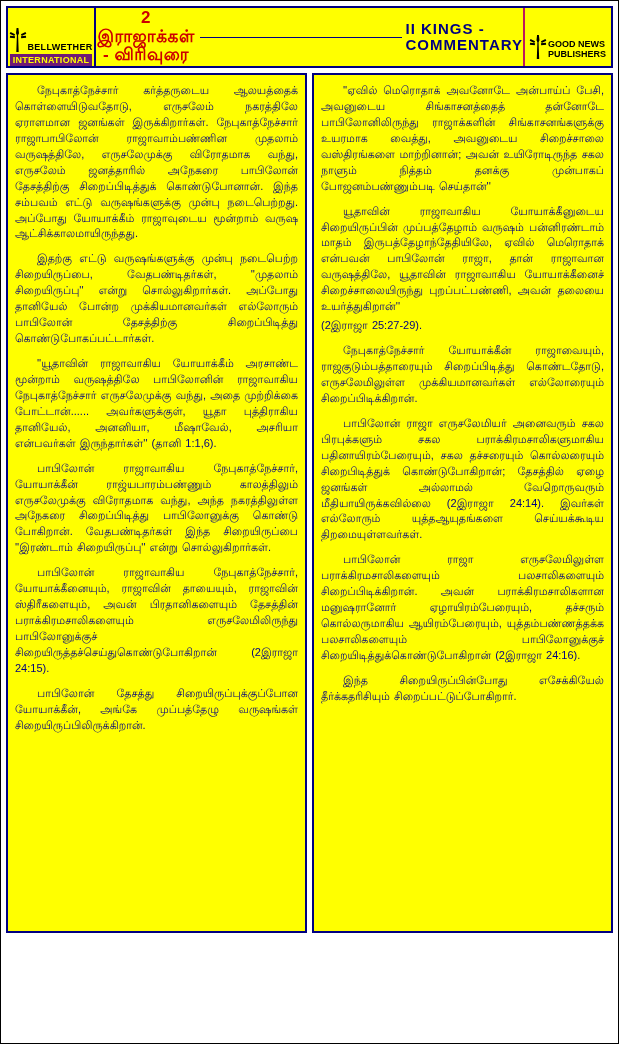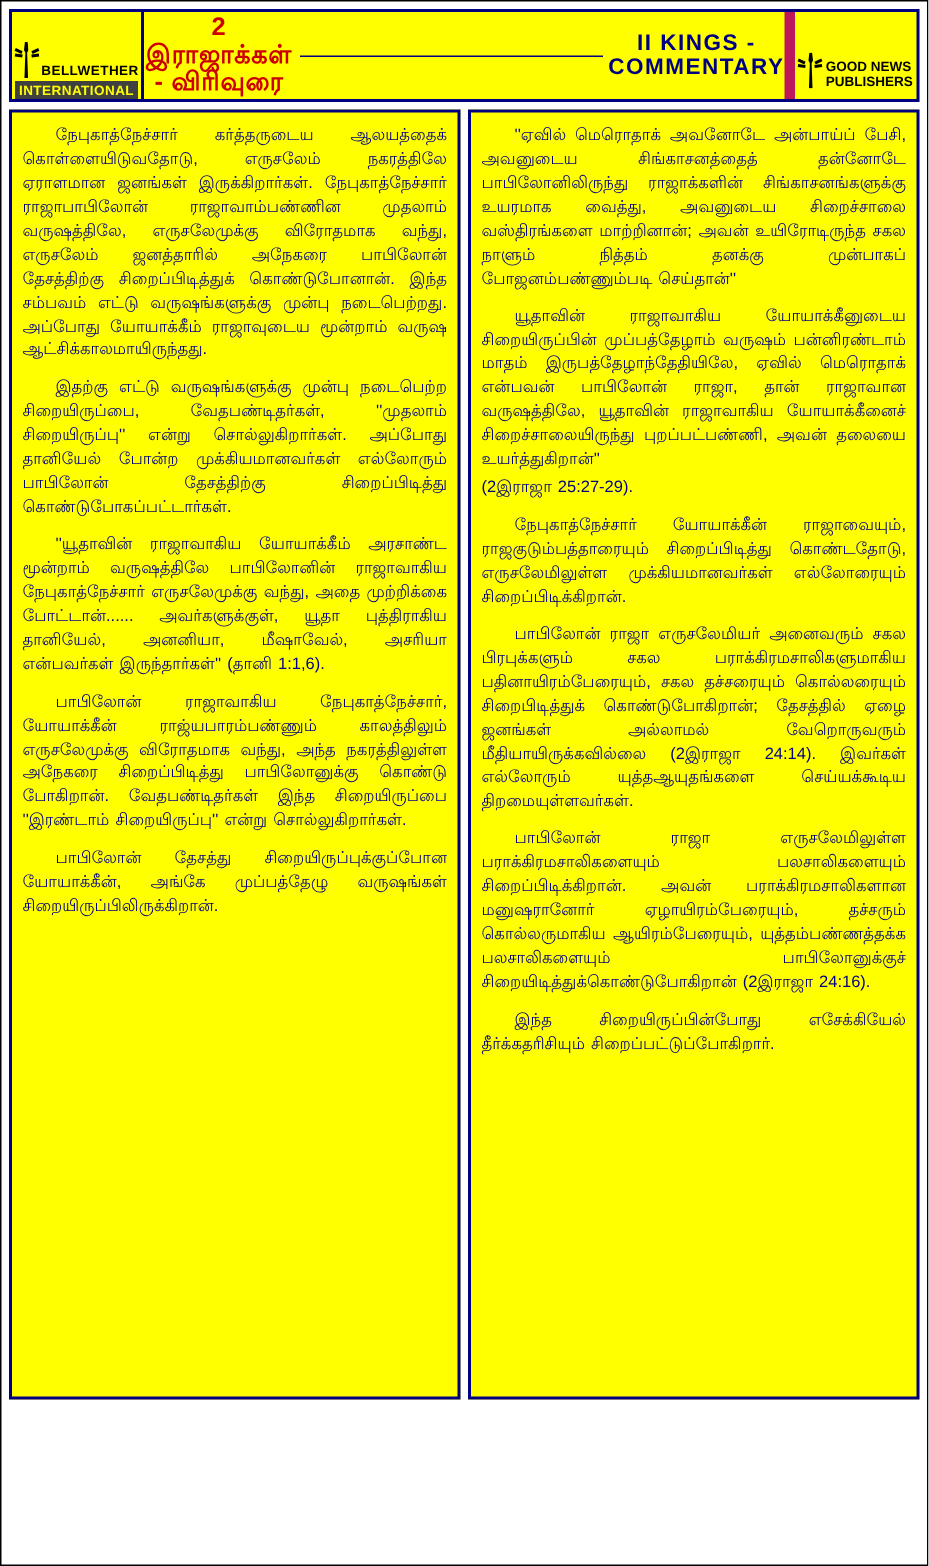--- a/index.html
+++ b/index.html
@@ -36,21 +36,21 @@
     border-right: 2px solid #000080;
     display: flex;
     flex-direction: column;
     align-items: center;
     justify-content: center;
     box-sizing: border-box;
     padding: 2px;
   }
   .logo-box.right {
     border-right: none;
-    border-left: 7px solid #be185d;
+    border-left: 2px solid #be185d;
   }
   .logo-row {
     display: flex;
     align-items: flex-end;
     justify-content: center;
     width: 100%;
     gap: 2px;
     margin-top: 20px;
   }
   .logo-mark {
@@ -91,21 +91,21 @@
     font-weight: bold;
     letter-spacing: 0.3px;
     color: #000000;
     white-space: nowrap;
   }
   .logo-word-bottom {
     font-size: 9px;
     font-weight: bold;
     letter-spacing: 0.3px;
     color: #ffff00;
-    background: #404040;
+    background: #701a75;
     padding: 1px 3px;
     white-space: nowrap;
     margin-top: 2px;
     display: inline-block;
   }
   .logo-right-text {
     display: flex;
     flex-direction: column;
     line-height: 1.05;
   }
@@ -130,21 +130,20 @@
     letter-spacing: 0.5px;
     line-height: 1.1;
     text-align: center;
   }
   .title-en {
     color: #000080;
     font-size: 15px;
     font-weight: bold;
     letter-spacing: 1px;
     line-height: 1.1;
-    text-align: center;
   }
   .title-divider {
     width: 96%;
     height: 1px;
     background: #000080;
   }
 
   
   .body-area {
     margin-top: 5px;
@@ -225,20 +224,21 @@
 
   </div>
 
   <div class="body-area">
 
     <div class="col">
       <p class="para">நேபுகாத்நேச்சார் கர்த்தருடைய ஆலயத்தைக் கொள்ளையிடுவதோடு, எருசலேம் நகரத்திலே ஏராளமான ஜனங்கள் இருக்கிறார்கள். நேபுகாத்நேச்சார் ராஜாபாபிலோன் ராஜாவாம்பண்ணின முதலாம் வருஷத்திலே, எருசலேமுக்கு விரோதமாக வந்து, எருசலேம் ஜனத்தாரில் அநேகரை பாபிலோன் தேசத்திற்கு சிறைப்பிடித்துக் கொண்டுபோனான். இந்த சம்பவம் எட்டு வருஷங்களுக்கு முன்பு நடைபெற்றது. அப்போது யோயாக்கீம் ராஜாவுடைய மூன்றாம் வருஷ ஆட்சிக்காலமாயிருந்தது.</p>
       <p class="para">இதற்கு எட்டு வருஷங்களுக்கு முன்பு நடைபெற்ற சிறையிருப்பை, வேதபண்டிதர்கள், ''முதலாம் சிறையிருப்பு'' என்று சொல்லுகிறார்கள். அப்போது தானியேல் போன்ற முக்கியமானவர்கள் எல்லோரும் பாபிலோன் தேசத்திற்கு சிறைப்பிடித்து கொண்டுபோகப்பட்டார்கள்.</p>
       <p class="para">''யூதாவின் ராஜாவாகிய யோயாக்கீம் அரசாண்ட மூன்றாம் வருஷத்திலே பாபிலோனின் ராஜாவாகிய நேபுகாத்நேச்சார் எருசலேமுக்கு வந்து, அதை முற்றிக்கை போட்டான்...... அவர்களுக்குள், யூதா புத்திராகிய தானியேல், அனனியா, மீஷாவேல், அசரியா என்பவர்கள் இருந்தார்கள்'' (தானி 1:1,6).</p>
       <p class="para">பாபிலோன் ராஜாவாகிய நேபுகாத்நேச்சார், யோயாக்கீன் ராஜ்யபாரம்பண்ணும் காலத்திலும் எருசலேமுக்கு விரோதமாக வந்து, அந்த நகரத்திலுள்ள அநேகரை சிறைப்பிடித்து பாபிலோனுக்கு கொண்டு போகிறான். வேதபண்டிதர்கள் இந்த சிறையிருப்பை ''இரண்டாம் சிறையிருப்பு'' என்று சொல்லுகிறார்கள்.</p>
+      <p class="para">பாபிலோன் ராஜாவாகிய நேபுகாத்நேச்சார், யோயாக்கீனையும், ராஜாவின் தாயையும், ராஜாவின் ஸ்திரீகளையும், அவன் பிரதானிகளையும் தேசத்தின் பராக்கிரமசாலிகளையும் எருசலேமிலிருந்து பாபிலோனுக்குச் சிறையிருத்தச்செய்துகொண்டுபோகிறான் (2இராஜா 24:15).</p>
       <p class="para">பாபிலோன் தேசத்து சிறையிருப்புக்குப்போன யோயாக்கீன், அங்கே முப்பத்தேழு வருஷங்கள் சிறையிருப்பிலிருக்கிறான்.</p>
     </div>
 
     <div class="col">
       <p class="para">''ஏவில் மெரொதாக் அவனோடே அன்பாய்ப் பேசி, அவனுடைய சிங்காசனத்தைத் தன்னோடே பாபிலோனிலிருந்து ராஜாக்களின் சிங்காசனங்களுக்கு உயரமாக வைத்து, அவனுடைய சிறைச்சாலை வஸ்திரங்களை மாற்றினான்; அவன் உயிரோடிருந்த சகல நாளும் நித்தம் தனக்கு முன்பாகப் போஜனம்பண்ணும்படி செய்தான்''</p>
       <p class="para">யூதாவின் ராஜாவாகிய யோயாக்கீனுடைய சிறையிருப்பின் முப்பத்தேழாம் வருஷம் பன்னிரண்டாம் மாதம் இருபத்தேழாந்தேதியிலே, ஏவில் மெரொதாக் என்பவன் பாபிலோன் ராஜா, தான் ராஜாவான வருஷத்திலே, யூதாவின் ராஜாவாகிய யோயாக்கீனைச் சிறைச்சாலையிருந்து புறப்பட்பண்ணி, அவன் தலையை உயர்த்துகிறான்''</p>
       <p class="para ref">(2இராஜா 25:27-29).</p>
       <p class="para">நேபுகாத்நேச்சார் யோயாக்கீன் ராஜாவையும், ராஜகுடும்பத்தாரையும் சிறைப்பிடித்து கொண்டதோடு, எருசலேமிலுள்ள முக்கியமானவர்கள் எல்லோரையும் சிறைப்பிடிக்கிறான்.</p>
       <p class="para">பாபிலோன் ராஜா எருசலேமியர் அனைவரும் சகல பிரபுக்களும் சகல பராக்கிரமசாலிகளுமாகிய பதினாயிரம்பேரையும், சகல தச்சரையும் கொல்லரையும் சிறைபிடித்துக் கொண்டுபோகிறான்; தேசத்தில் ஏழை ஜனங்கள் அல்லாமல் வேறொருவரும் மீதியாயிருக்கவில்லை (2இராஜா 24:14). இவர்கள் எல்லோரும் யுத்தஆயுதங்களை செய்யக்கூடிய திறமையுள்ளவர்கள்.</p>
       <p class="para">பாபிலோன் ராஜா எருசலேமிலுள்ள பராக்கிரமசாலிகளையும் பலசாலிகளையும் சிறைப்பிடிக்கிறான். அவன் பராக்கிரமசாலிகளான மனுஷரானோர் ஏழாயிரம்பேரையும், தச்சரும் கொல்லருமாகிய ஆயிரம்பேரையும், யுத்தம்பண்ணத்தக்க பலசாலிகளையும் பாபிலோனுக்குச் சிறையிடித்துக்கொண்டுபோகிறான் (2இராஜா 24:16).</p>

